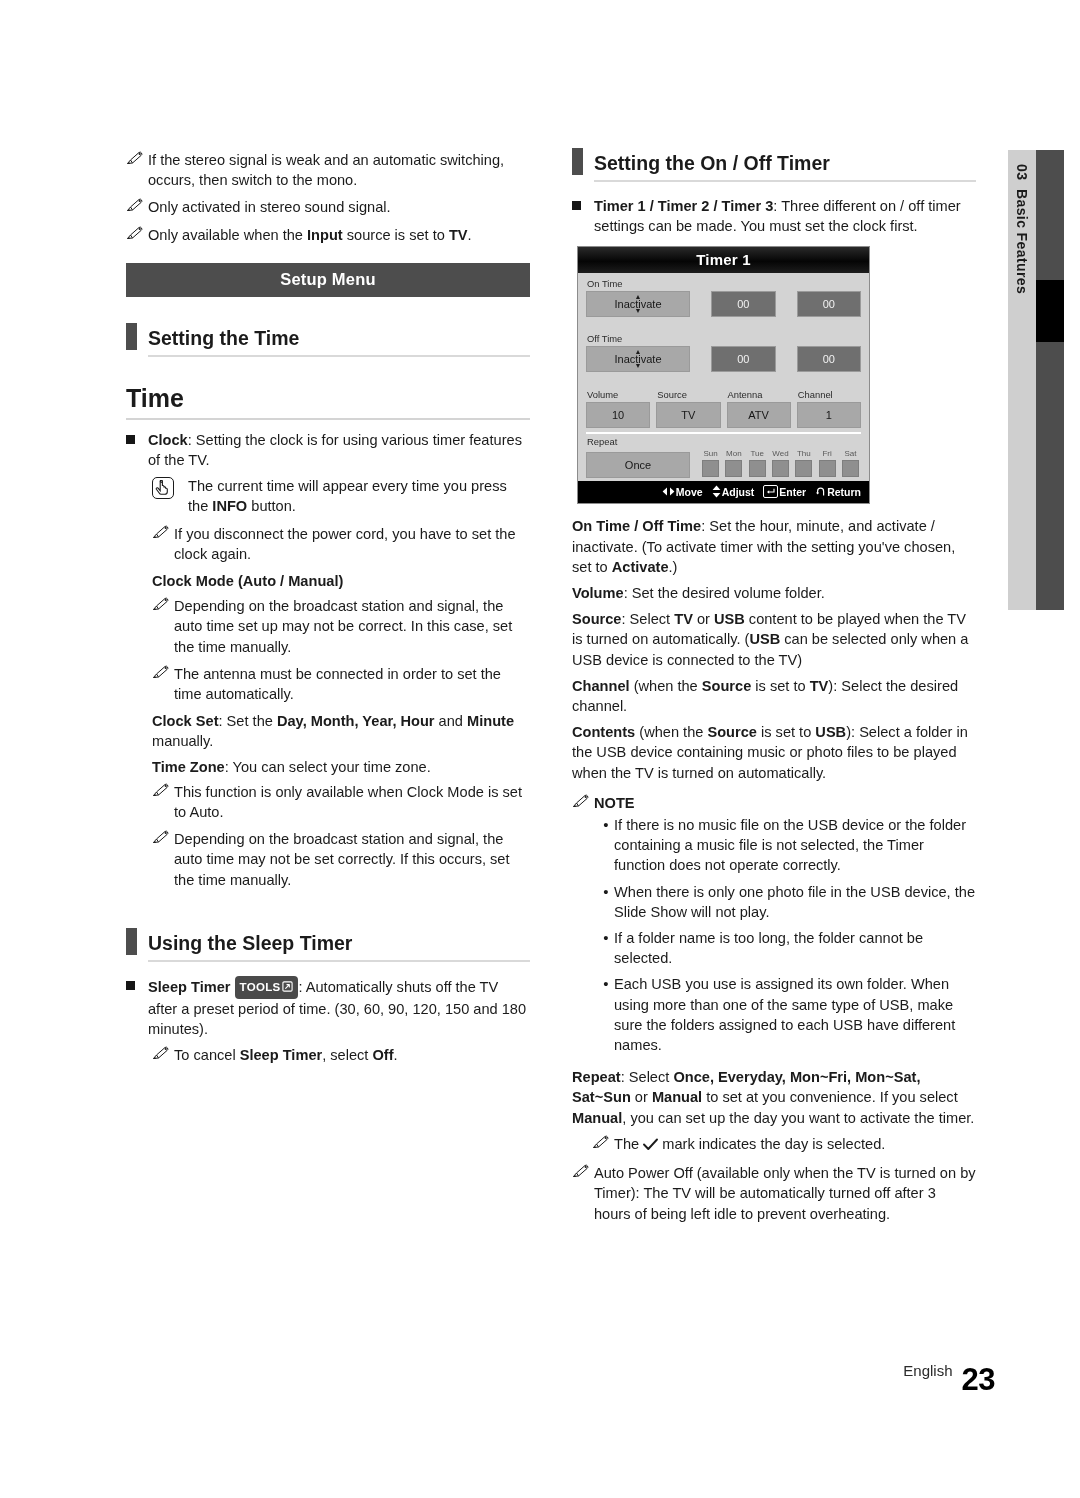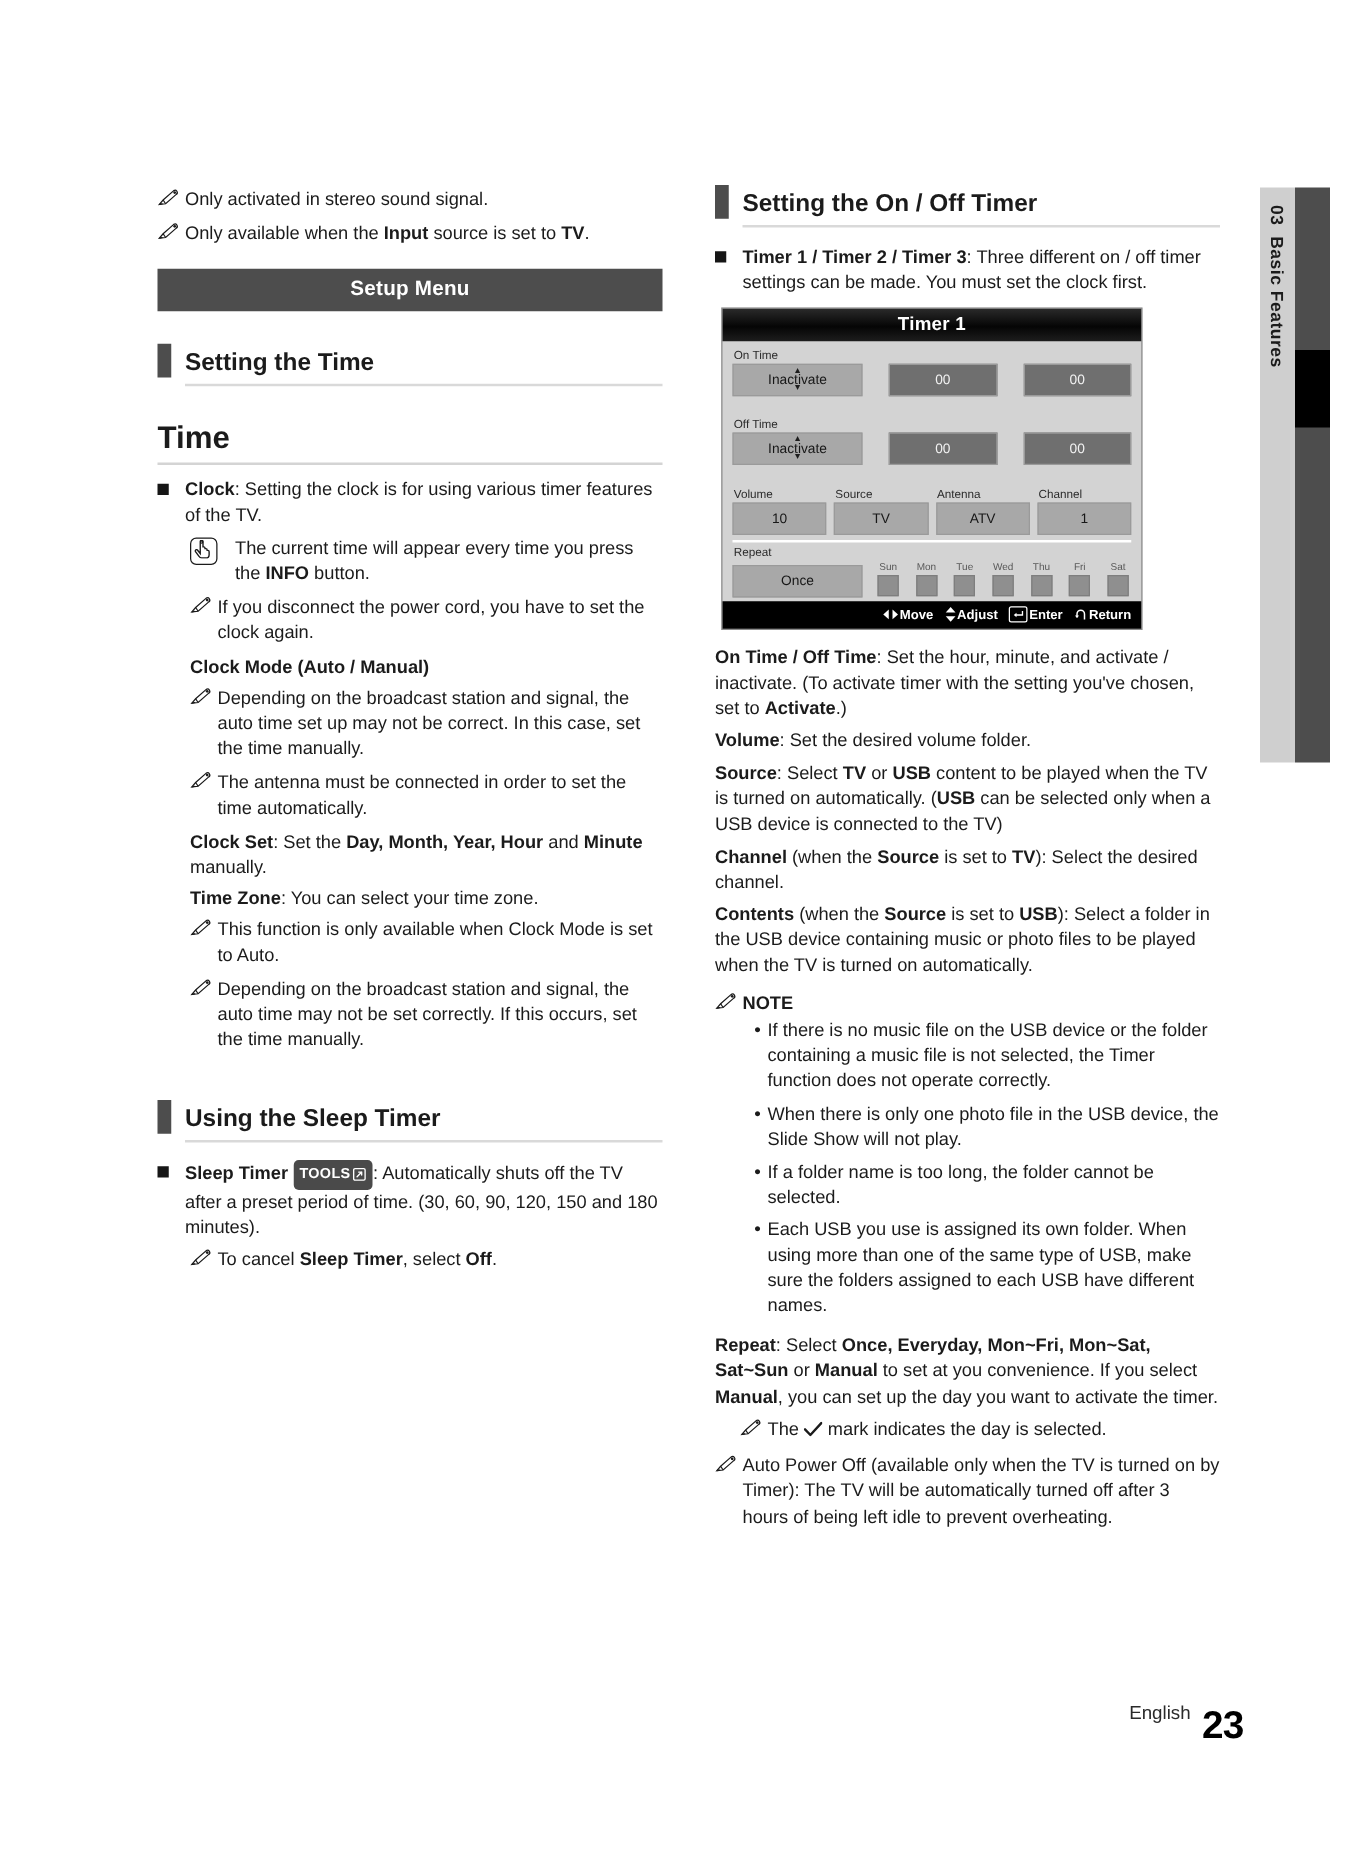--- a/index.html
+++ b/index.html
@@ -71,21 +71,21 @@
 
   
   .blist{margin:2px 0 8px 0;padding:0;list-style:none;}
   .blist li{display:flex;align-items:flex-start;margin:0 0 6px 0;}
   .blist li .d{flex:0 0 auto;width:16px;text-align:center;font-size:15px;line-height:20.2px;}
   .blist li .t{flex:1 1 auto;font-size:14.6px;line-height:20.2px;}
   .notewrap{margin-left:26px;}
 
   
   .tv{
-    width:337px;margin:10px 0 12px 5px;background:#d3d3d3;
+    width:293px;margin:10px 0 12px 5px;background:#d3d3d3;
     border:1px solid #8c8c8c;box-sizing:border-box;
   }
   .tv-title{
     background:linear-gradient(180deg,#2a2a2a 0%,#050505 55%,#1d1d1d 100%);
     color:#fff;font-weight:bold;font-size:15px;text-align:center;
     padding:4px 0 5px;letter-spacing:.2px;
   }
   .tv-body{padding:4px 8px 3px;}
   .tv-lbl{font-size:9.4px;color:#2b2b2b;line-height:12px;margin:1px 0 1px 1px;}
   .tv-row{display:flex;gap:21px;margin-bottom:16px;}
@@ -146,20 +146,31 @@
   <div class="side-dark" style="right:16px;"></div>
   <div class="side-mark" style="right:16px;"></div>
   <div class="side" style="right:44px;">
     <div class="txt">
       <span class="num">03</span>&nbsp;&nbsp;<span>Basic Features</span>
     </div>
   </div>
 
   <div class="col col-left">
 
+    <div class="note">
+      <span class="pen">
+        <svg class="pen-ic" viewBox="0 0 34 28">
+            <path d="M3 25 L9 18 L26 3 Q29 1 31 4 Q33 7 30 9 L13 24 Z" fill="none" stroke="#1b1b1b" stroke-width="2"></path>
+            <path d="M9 18 L13 24" stroke="#1b1b1b" stroke-width="2" fill="none"></path>
+            <path d="M3 25 L8 24" stroke="#1b1b1b" stroke-width="2" fill="none"></path>
+            <circle cx="27.5" cy="6" r="2.2" fill="#1b1b1b"></circle>
+          </svg>
+      </span>
+      <span class="tx">If the stereo signal is weak and an automatic switching, occurs, then switch to the mono.</span>
+    </div>
 
     <div class="note">
       <span class="pen">
         <svg class="pen-ic" viewBox="0 0 34 28">
             <path d="M3 25 L9 18 L26 3 Q29 1 31 4 Q33 7 30 9 L13 24 Z" fill="none" stroke="#1b1b1b" stroke-width="2"></path>
             <path d="M9 18 L13 24" stroke="#1b1b1b" stroke-width="2" fill="none"></path>
             <path d="M3 25 L8 24" stroke="#1b1b1b" stroke-width="2" fill="none"></path>
             <circle cx="27.5" cy="6" r="2.2" fill="#1b1b1b"></circle>
           </svg>
       </span>

